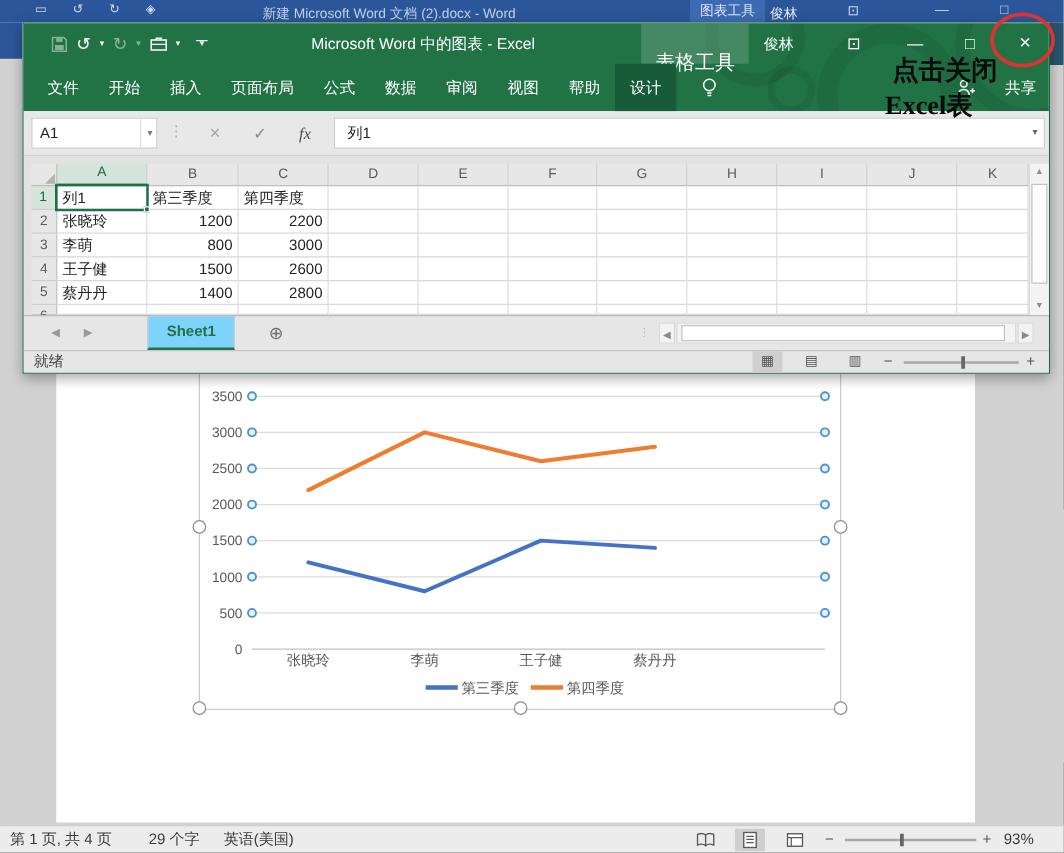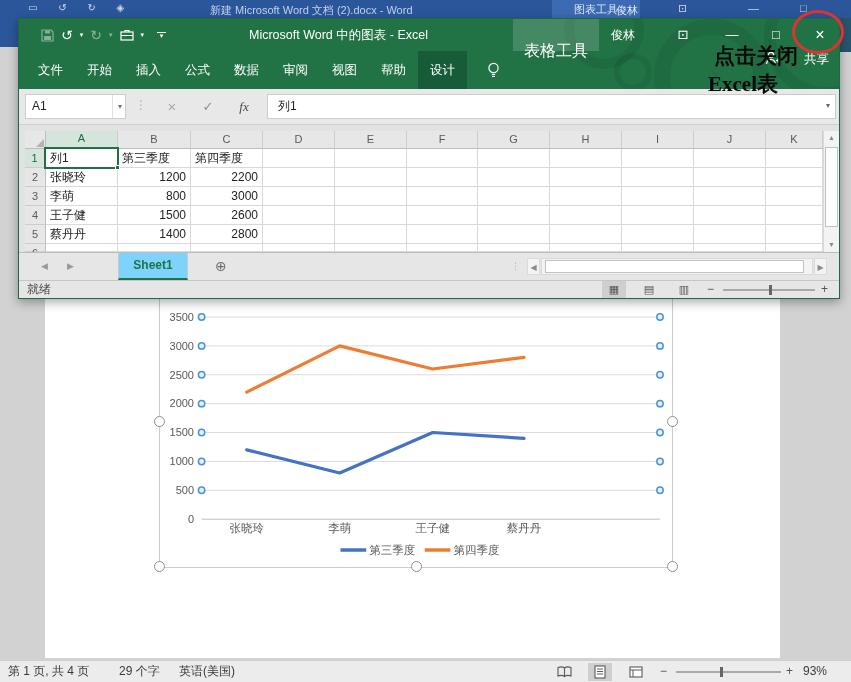--- a/index.html
+++ b/index.html
@@ -4,21 +4,21 @@
 <style>
   html,body{margin:0;padding:0;background:#888;}
   *{box-sizing:border-box;}
   #stage{position:relative;width:851px;height:682px;background:#d2d2d2;overflow:hidden;
          font-family:"Liberation Sans","DejaVu Sans",sans-serif;}
 
   
   .word-titlebar{position:absolute;left:0;top:0;width:851px;height:18px;background:#2b579a;color:#c3d1ec;overflow:hidden;}
   .wt-icons{position:absolute;left:28px;top:2px;font-size:10px;letter-spacing:9px;color:#cdd9f0;}
   .wt-title{position:absolute;left:210px;top:3px;font-size:11px;white-space:nowrap;}
-  .wt-chart-tools{position:absolute;left:552px;top:0;height:18px;line-height:19px;padding:0 22px;background:#3d6bb3;font-size:11px;color:#dbe5f7;}
+  .wt-chart-tools{position:absolute;left:552px;top:0;height:18px;line-height:19px;padding:0 8px;background:#3d6bb3;font-size:11px;color:#dbe5f7;}
   .wt-user{position:absolute;left:616px;top:3px;font-size:11px;color:#e8eefb;}
   .wt-glyph{position:absolute;top:2px;font-size:11px;color:#cdd9f0;}
   .word-blue-left{position:absolute;left:0;top:18px;width:18px;height:29px;background:#2b579a;}
   .word-blue-right{position:absolute;left:840px;top:18px;width:11px;height:34px;background:#27556e;}
 
   
   .word-page{position:absolute;left:45px;top:299px;width:735px;height:359px;background:#ffffff;}
   .chart-object{position:absolute;left:159px;top:299px;width:514px;height:269px;
                 border-left:1px solid #cbcbcb;border-right:1px solid #cbcbcb;border-bottom:1px solid #cbcbcb;}
   .chart-object svg{position:absolute;left:0;top:0;overflow:visible;}
@@ -41,21 +41,21 @@
   .xl-tabletools{position:absolute;left:494px;top:0;height:32px;line-height:32px;padding:16px 11px;background:rgba(255,255,255,.16);font-size:16px;color:#fff;}
   .xl-user{position:absolute;left:592px;top:0;height:32px;line-height:32px;font-size:12px;color:#fff;}
   .winbtn{position:absolute;top:0;width:34px;height:32px;text-align:center;line-height:32px;color:#fff;font-size:13px;}
   .ribbon-display{position:absolute;left:652px;top:0;width:24px;height:32px;text-align:center;line-height:32px;color:#fff;font-size:13px;}
 
   .xl-tabs{position:absolute;left:0;top:32px;width:820px;height:38px;display:flex;align-items:stretch;padding-left:7px;color:#fff;font-size:12.5px;}
   .tab{padding:0 12px;line-height:38px;white-space:nowrap;}
   .tab.active{background:#175b38;}
   .tellme{display:flex;align-items:center;margin-left:20px;gap:7px;}
   .tellme span{line-height:38px;font-size:12.5px;}
-  .share{position:absolute;right:10px;top:0;height:38px;display:flex;gap:24px;font-size:12.5px;color:#fff;}
+  .share{position:absolute;right:10px;top:0;height:38px;display:flex;align-items:center;gap:24px;font-size:12.5px;color:#fff;}
 
   .xl-formula{position:absolute;left:0;top:70px;width:820px;height:36px;background:#e8e8e8;border-bottom:1px solid #cfcfcf;}
   .namebox{position:absolute;left:6px;top:5px;width:101px;height:25px;background:#fff;border:1px solid #cdcdcd;font-size:12px;color:#222;line-height:23px;padding-left:6px;}
   .namebox .dd{position:absolute;right:3px;top:0;line-height:23px;font-size:8px;color:#777;border-left:1px solid #e0e0e0;padding-left:5px;}
   .fsep{position:absolute;top:9px;font-size:12px;color:#b0b0b0;}
   .fbtn{position:absolute;top:5px;width:26px;height:25px;text-align:center;line-height:25px;font-size:13px;}
   .ffield{position:absolute;left:248px;top:5px;width:569px;height:25px;background:#fff;border:1px solid #cdcdcd;font-size:12px;color:#222;line-height:23px;padding-left:10px;}
   .fexpand{position:absolute;right:9px;top:12px;font-size:8px;color:#666;}
 
   .xl-gridwrap{position:absolute;left:0;top:106px;width:820px;height:127px;background:#e2e2e2;}
@@ -222,20 +222,21 @@
       <span class="winbtn" style="left:696px">—</span>
       <span class="winbtn" style="left:740px">□</span>
       <span class="winbtn" style="left:784px;font-size:16px">×</span>
     </div>
 
     <div class="xl-tabs">
       <span id="ribbon-tabs" style="display:flex">
           <span class="tab">文件</span>
           <span class="tab">开始</span>
           <span class="tab">插入</span>
+          <span class="tab">页面布局</span>
           <span class="tab">公式</span>
           <span class="tab">数据</span>
           <span class="tab">审阅</span>
           <span class="tab">视图</span>
           <span class="tab">帮助</span>
           <span class="tab active">设计</span>
         </span>
       <span class="tellme">
         <svg width="13" height="17" viewBox="0 0 13 17">
             <circle cx="6.5" cy="6" r="4.6" fill="none" stroke="#fff" stroke-width="1.2"></circle>

